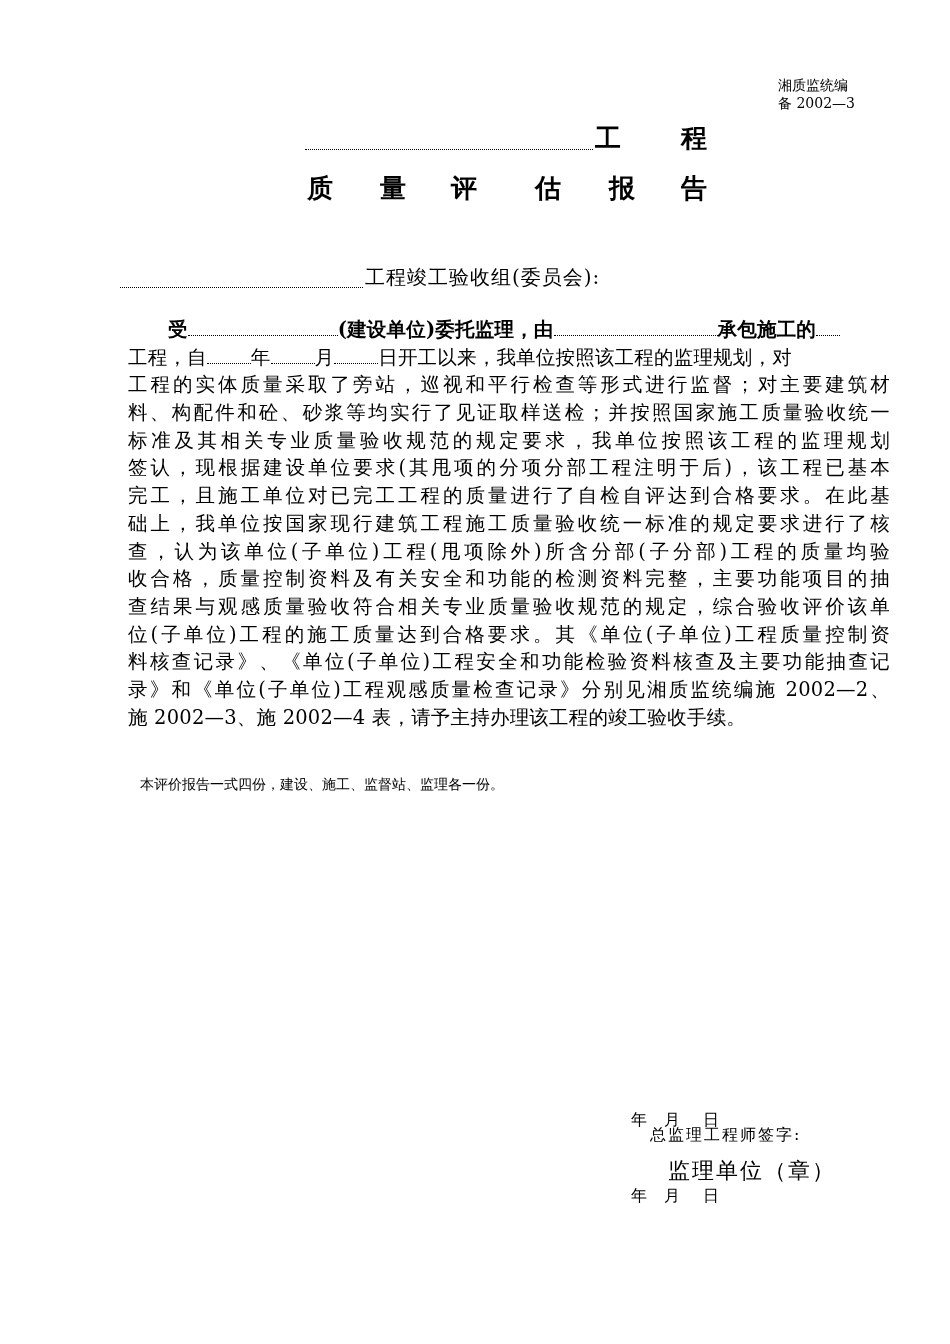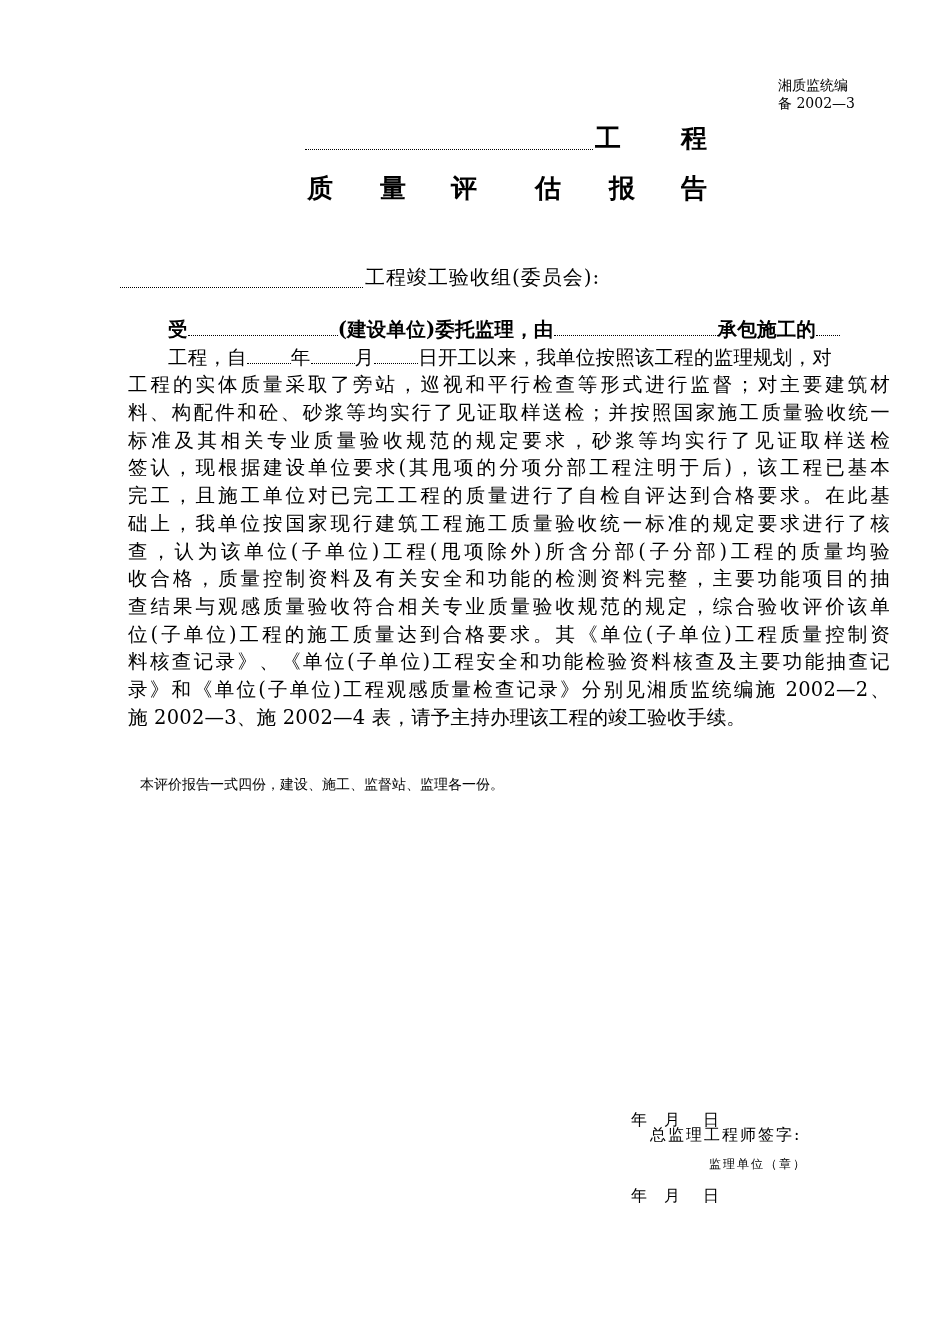--- a/index.html
+++ b/index.html
@@ -116,23 +116,22 @@
     }
     .date-row {
       font-size: 16px;
       line-height: 20px;
     }
     .date-row span { position: absolute; top: 0; }
     .date1 { left: 631px; top: 1110px; width: 100px; height: 20px; }
     .sig-label2 {
       left: 668px;
       top: 1156px;
-      font-size: 12px;
+      font-size: 22px;
       letter-spacing: 2px;
-      margin-left: 41px;
     }
     .date2 { left: 631px; top: 1186px; width: 100px; height: 20px; }
   </style>
 </head>
 <body>
 
 <div class="abs form-code">
   <div>湘质监统编</div>
   <div>备 2002—3</div>
 </div>
@@ -154,26 +153,26 @@
 
 <div class="abs addressee">
   <div class="blank"></div>
   <span class="text">工程竣工验收组(委员会):</span>
 </div>
 
 <div class="abs body-text">
   <div class="line indent" style="text-align:left;text-align-last:left;font-weight:bold;">
     <span>受</span><span class="fill" style="width:150px;"></span><span>(建设单位)委托监理，由</span><span class="fill" style="width:164px;"></span><span>承包施工的</span><span class="fill" style="width:24px;"></span>
   </div>
-  <div class="line" style="text-align:center;text-align-last:left;margin-left:40px;">
+  <div class="line" style="text-align:center;text-align-last:left;">
     <span>工程，自</span><span class="fill" style="width:44px;"></span><span>年</span><span class="fill" style="width:44px;"></span><span>月</span><span class="fill" style="width:44px;"></span><span>日开工以来，我单位按照该工程的监理规划，对</span>
   </div>
   <div class="line">工程的实体质量采取了旁站，巡视和平行检查等形式进行监督；对主要建筑材</div>
   <div class="line">料、构配件和砼、砂浆等均实行了见证取样送检；并按照国家施工质量验收统一</div>
-  <div class="line">标准及其相关专业质量验收规范的规定要求，砂浆等均实行了见证取样送检</div>
+  <div class="line">标准及其相关专业质量验收规范的规定要求，我单位按照该工程的监理规划</div>
   <div class="line">签认，现根据建设单位要求(其甩项的分项分部工程注明于后)，该工程已基本</div>
   <div class="line">完工，且施工单位对已完工工程的质量进行了自检自评达到合格要求。在此基</div>
   <div class="line">础上，我单位按国家现行建筑工程施工质量验收统一标准的规定要求进行了核</div>
   <div class="line">查，认为该单位(子单位)工程(甩项除外)所含分部(子分部)工程的质量均验</div>
   <div class="line">收合格，质量控制资料及有关安全和功能的检测资料完整，主要功能项目的抽</div>
   <div class="line">查结果与观感质量验收符合相关专业质量验收规范的规定，综合验收评价该单</div>
   <div class="line">位(子单位)工程的施工质量达到合格要求。其《单位(子单位)工程质量控制资</div>
   <div class="line">料核查记录》、《单位(子单位)工程安全和功能检验资料核查及主要功能抽查记</div>
   <div class="line">录》和《单位(子单位)工程观感质量检查记录》分别见湘质监统编施 2002—2、</div>
   <div class="line last">施 2002—3、施 2002—4 表，请予主持办理该工程的竣工验收手续。</div>

